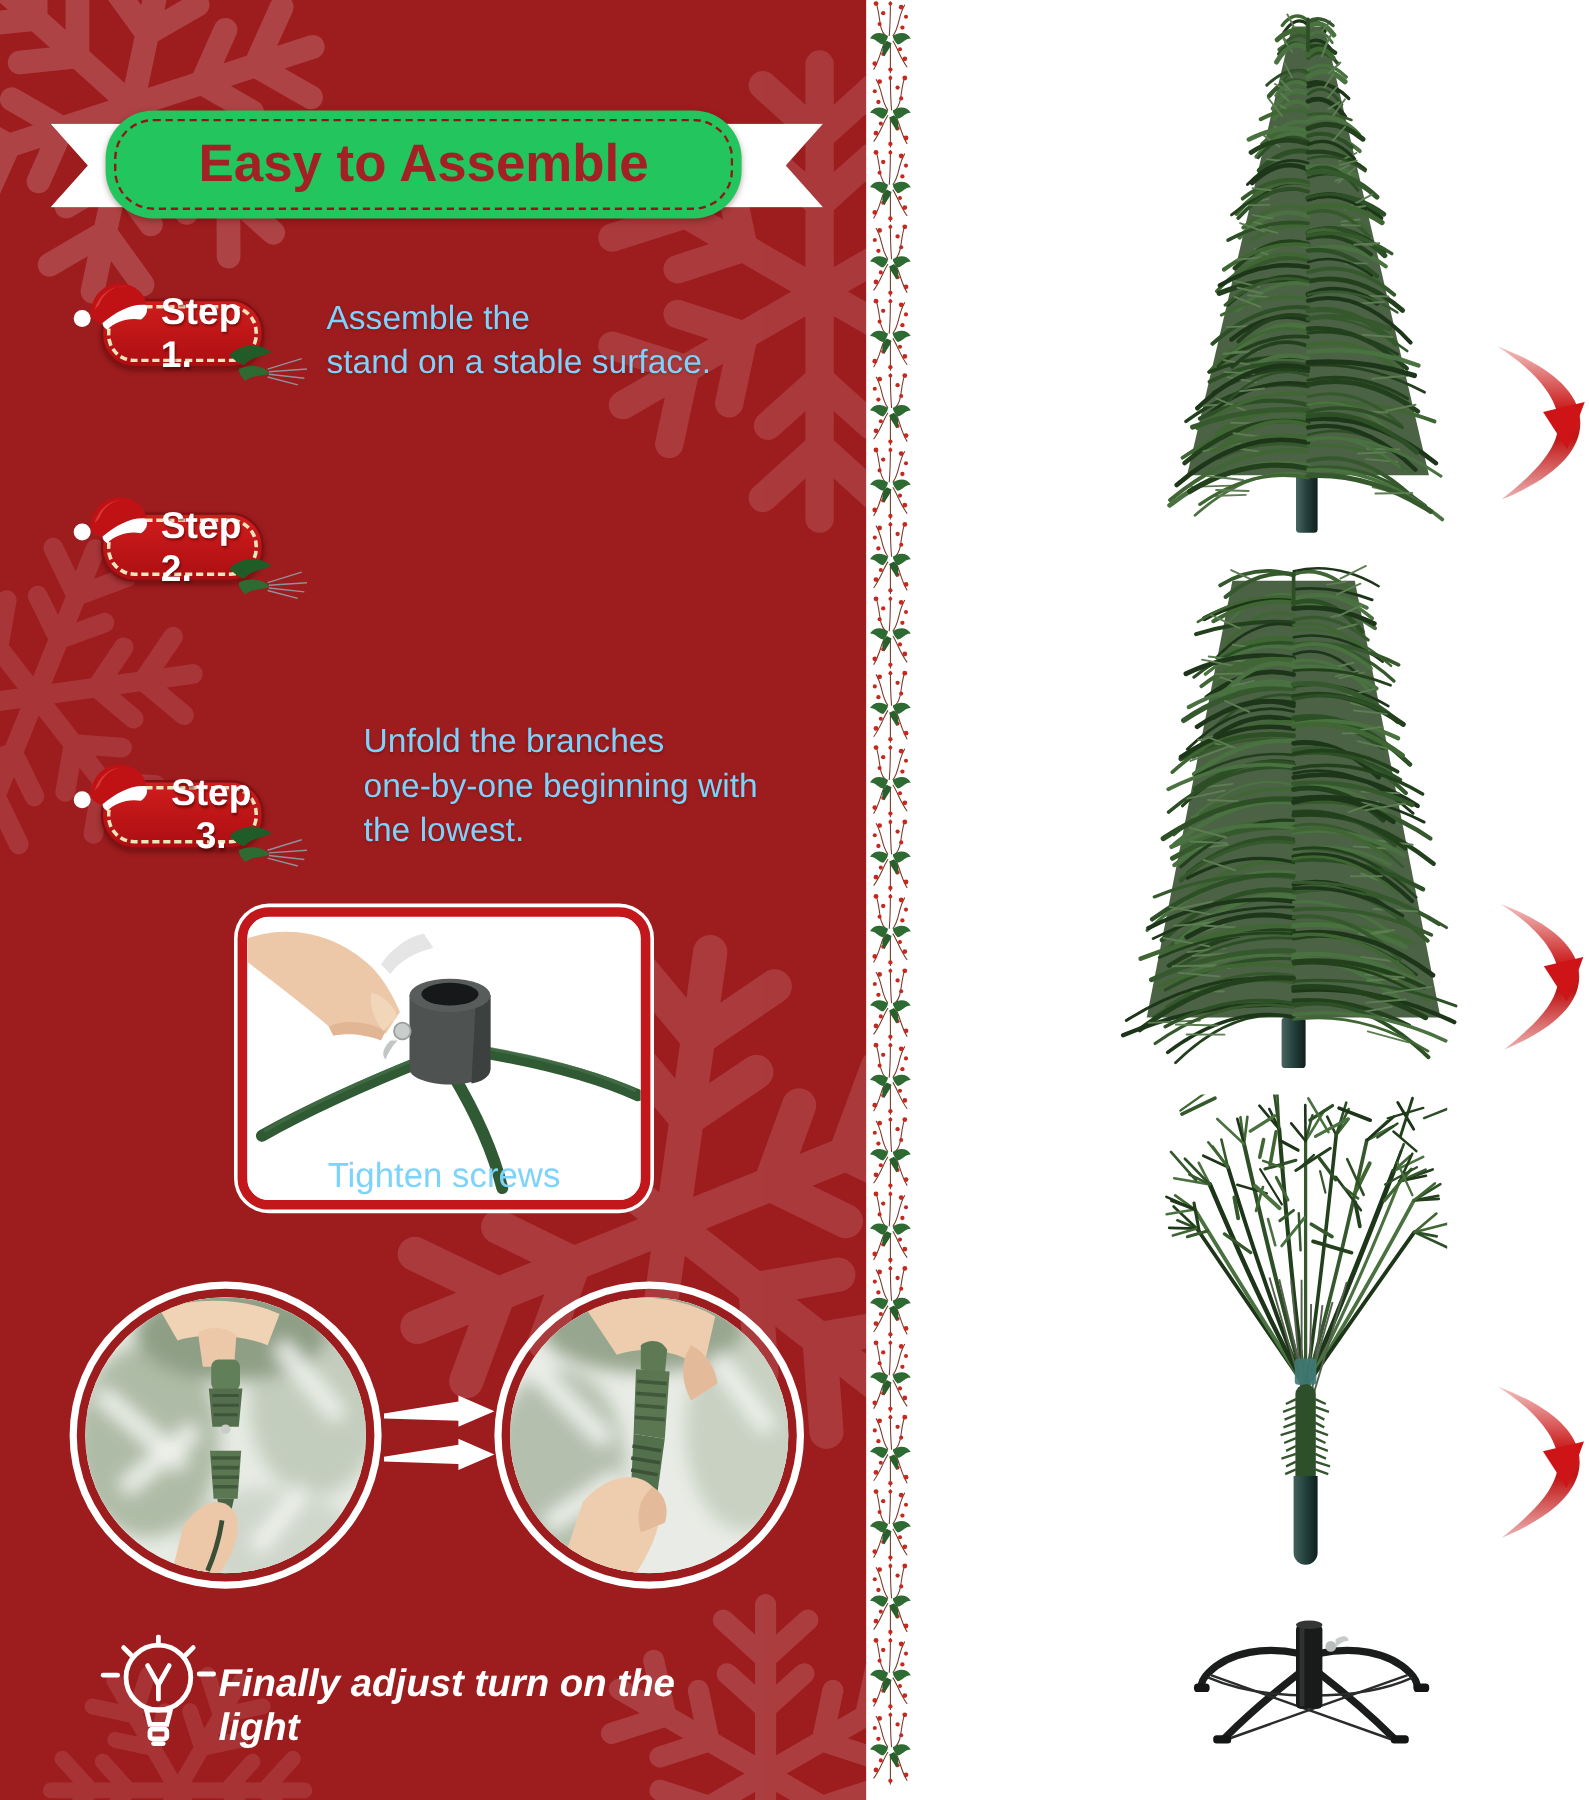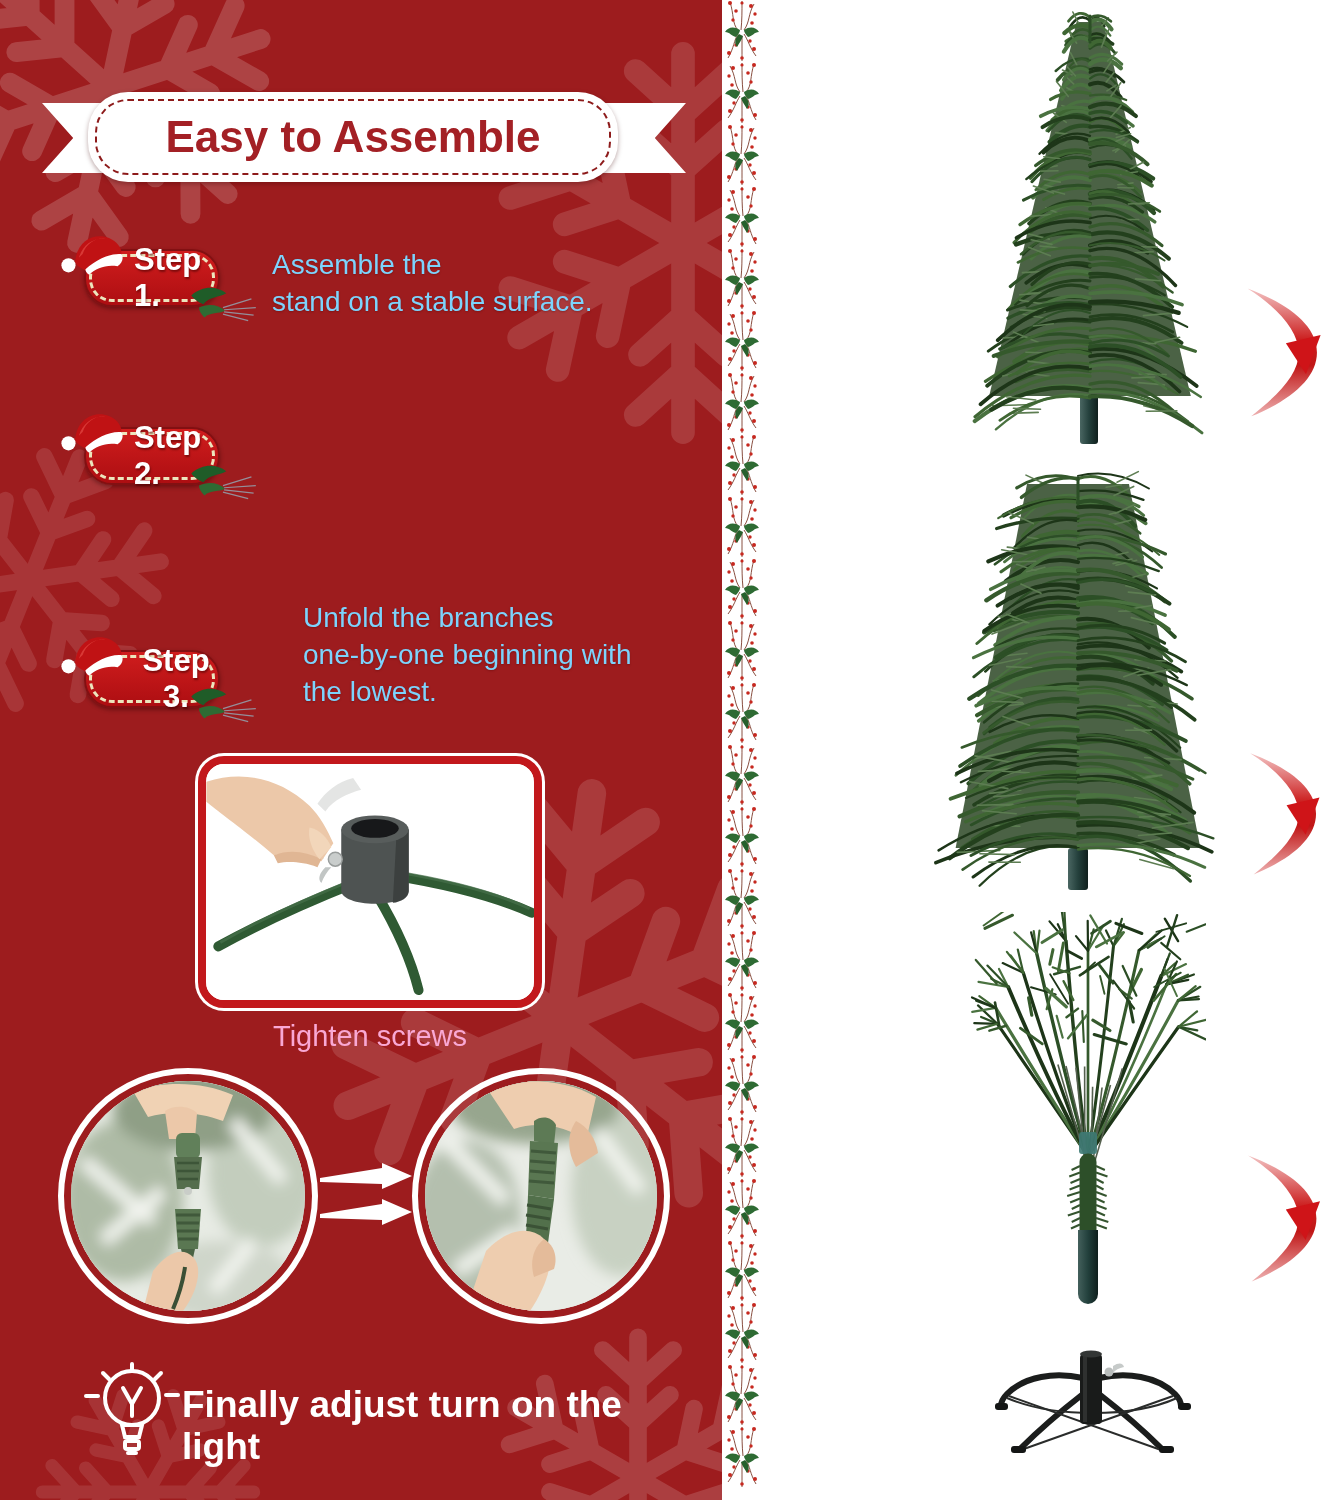--- a/index.html
+++ b/index.html
@@ -5,51 +5,51 @@
   html,body{margin:0;padding:0;background:#ffffff;}
   .canvas{position:relative;width:1324px;height:1500px;overflow:hidden;background:#ffffff;
           font-family:"Liberation Sans","DejaVu Sans",sans-serif;}
   
   .left-panel{position:absolute;left:0;top:0;width:722px;height:1500px;background:#9d1c1e;overflow:hidden;}
   .sf{position:absolute;pointer-events:none;}
   
   .banner-tail{position:absolute;top:103px;height:70px;width:104px;background:#ffffff;}
   .tail-l{left:42px;clip-path:polygon(0 0,100% 0,100% 100%,0 100%,30% 50%);}
   .tail-r{left:582px;clip-path:polygon(0 0,100% 0,70% 50%,100% 100%,0 100%);}
-  .plate{position:absolute;left:88px;top:92px;width:530px;height:90px;background:#ffffff;border-radius:40px;
+  .plate{position:absolute;left:88px;top:92px;width:530px;height:90px;background:#22c55e;border-radius:40px;
          box-shadow:0 2px 5px rgba(60,0,0,.35);}
   .plate:before{content:"";position:absolute;inset:7px;border:2px dashed #8d1a1a;border-radius:33px;}
   .title{position:absolute;inset:0;text-align:center;line-height:90px;font-size:44px;font-weight:bold;color:#a32025;}
   
   .badge{position:absolute;left:84px;width:132px;height:54px;border-radius:28px;border:2px solid #821012;
          background:linear-gradient(#d01d1d,#ad0e12);display:flex;align-items:center;justify-content:center;
          box-shadow:0 2px 4px rgba(40,0,0,.4);}
   .badge:before{content:"";position:absolute;inset:3px;border:3px dashed #ece5bd;border-radius:23px;}
   .badge .lbl{position:relative;color:#fff;font-weight:bold;font-size:31px;text-shadow:1px 2px 2px rgba(70,0,0,.55);margin-left:48px;}
   .hat{position:absolute;left:-26px;top:-22px;width:66px;height:52px;}
   .holly-badge{position:absolute;right:-40px;bottom:-18px;width:70px;height:44px;}
   .b1{top:249px;} .b2{top:427px;justify-content:flex-end;} .b3{top:650px;text-align:center;}
   .step-text{position:absolute;left:272px;width:420px;color:#7dd3fc;font-size:28px;line-height:37px;
              white-space:pre-line;text-shadow:0 1px 2px rgba(80,0,0,.35);}
   .t1{top:246px;} .t2{top:395px;} .t3{top:599px;margin-left:31px;}
   
   .photo-box{position:absolute;left:198px;top:756px;width:344px;height:252px;background:#ffffff;
              border:8px solid #c2181c;border-radius:26px;box-shadow:0 0 0 3px #ffffff, inset 0 0 0 3px #ffffff;
              overflow:hidden;box-sizing:border-box;}
-  .caption{position:absolute;left:198px;top:1020px;width:344px;text-align:center;color:#f9a8d4;font-size:29px;}
+  .caption{position:absolute;left:198px;top:964px;width:344px;text-align:center;color:#7dd3fc;font-size:29px;}
   
   .ellipse{position:absolute;border-radius:50%;}
   .ellipse .ring{position:absolute;inset:0;border:6px solid #ffffff;border-radius:50%;}
   .ellipse .ph{position:absolute;inset:13px;border-radius:50%;overflow:hidden;background:#e9ece7;}
   .el-l{left:58px;top:1068px;width:260px;height:256px;}
   .el-r{left:412px;top:1068px;width:258px;height:256px;}
   .darrow{position:absolute;left:320px;top:1162px;width:92px;height:72px;}
   
   .bulb{position:absolute;left:82px;top:1362px;width:100px;height:108px;}
-  .light-note{position:absolute;left:182px;top:1384px;width:440px;color:#fff;font-weight:bold;font-size:37px;}
+  .light-note{position:absolute;left:182px;top:1384px;width:440px;color:#fff;font-weight:bold;font-size:32px;font-style:italic;}
   
   .holly-strip{position:absolute;left:722px;top:0;width:40px;height:1500px;background:#ffffff;
                display:flex;flex-direction:column;align-items:center;overflow:hidden;}
   .holly-strip svg{flex:none;}
   .holly-strip svg:nth-child(even){transform:scaleX(-1);}
   
   .right-panel{position:absolute;left:762px;top:0;width:562px;height:1500px;background:#ffffff;overflow:hidden;}
   .abs{position:absolute;}
 </style>
 </head>

